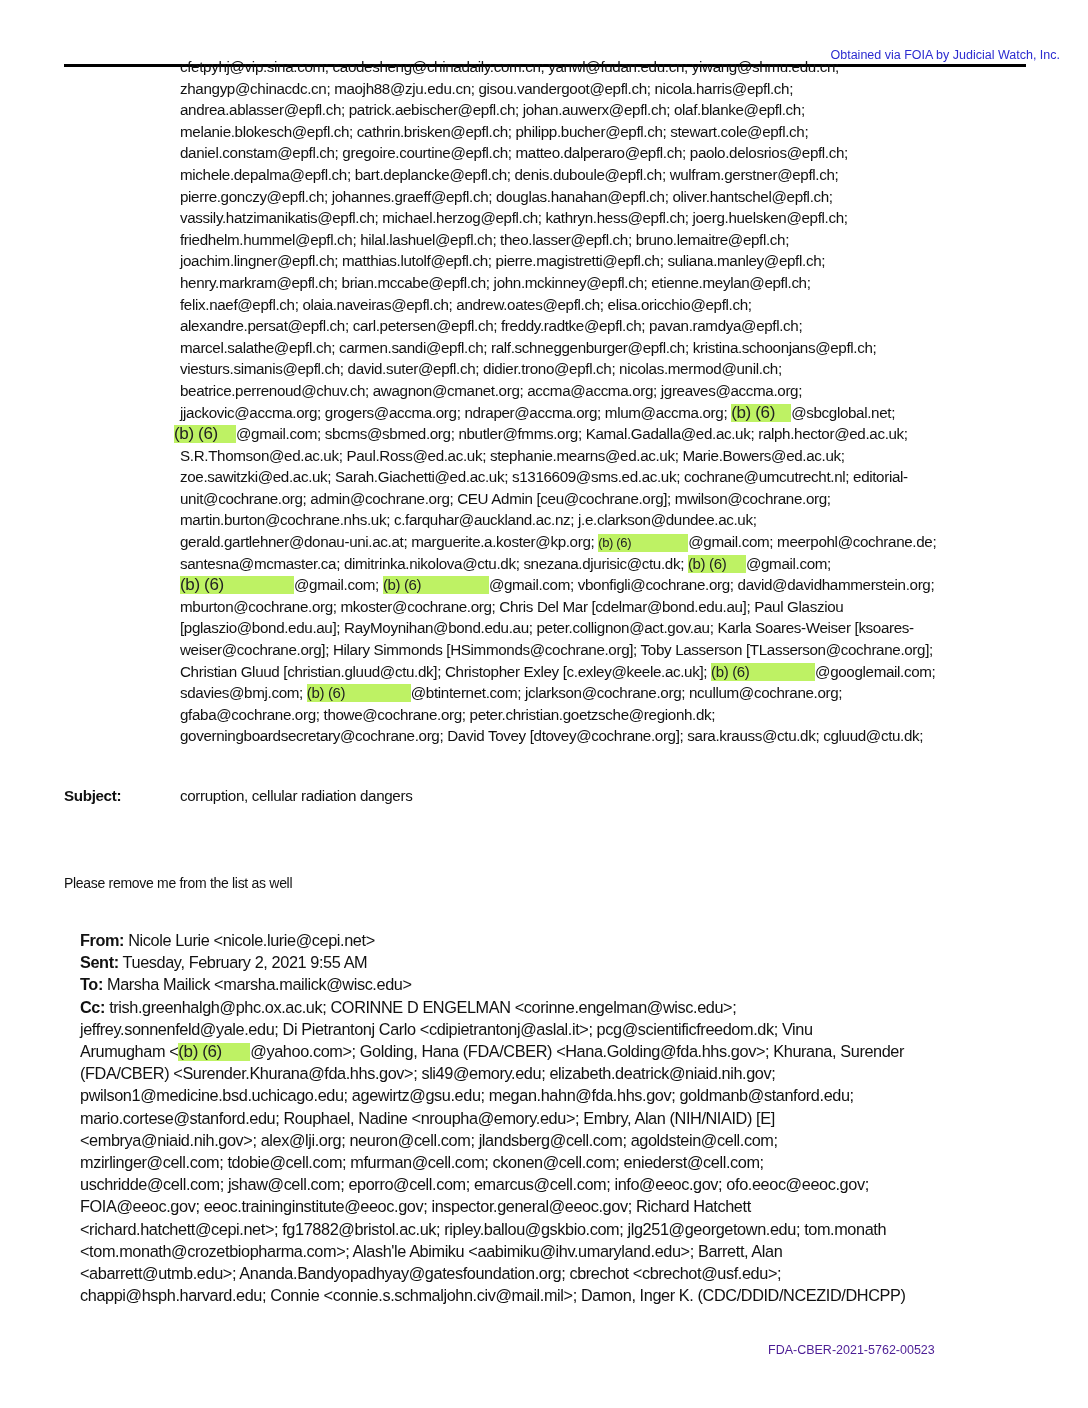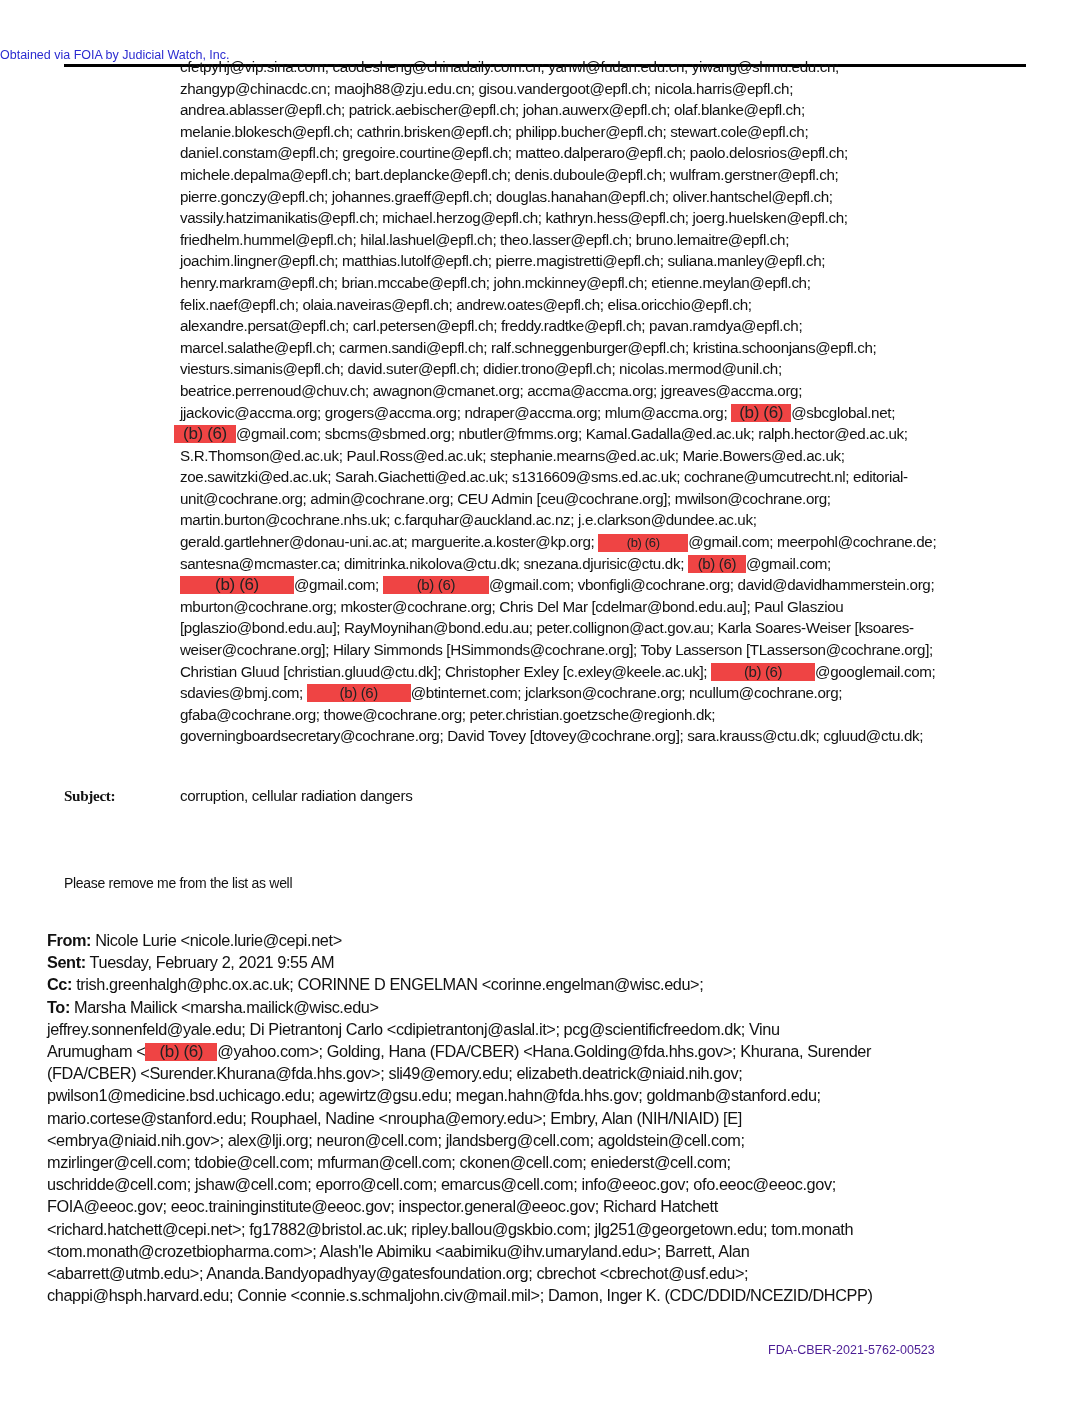--- a/index.html
+++ b/index.html
@@ -1,29 +1,29 @@
 <!DOCTYPE html>
 <html><head>
 <meta charset="utf-8">
 <style>
   html, body { margin: 0; padding: 0; background: #ffffff; }
   body { width: 1088px; height: 1408px; position: relative; overflow: hidden; font-family: "Liberation Sans", sans-serif; color: #111; }
-  .foia-banner { position: absolute; top: 48px; left: 0; width: 1060px; text-align: left; font-size: 12.5px; color: #2b2bd0; font-family: "Liberation Sans", sans-serif; }
+  .foia-banner { position: absolute; top: 48px; left: 0; width: 1060px; text-align: right; font-size: 12.5px; color: #2b2bd0; font-family: "Liberation Sans", sans-serif; }
   .top-rule { position: absolute; top: 64px; left: 64px; width: 962px; height: 3px; background: #000; }
   .recip-block { position: absolute; top: 56px; left: 180px; width: 850px; font-size: 15.2px; line-height: 21.6px; letter-spacing: -0.35px; font-family: "Liberation Sans Narrow", "Liberation Sans", sans-serif; }
   .recip-line { white-space: nowrap; }
-  .redact { display: inline-block; background: #ef4444; color: #222; text-align: center; font-family: "Liberation Sans", sans-serif; line-height: 18px; vertical-align: baseline; }
+  .redact { display: inline-block; background: #bef264; color: #222; text-align: left; font-family: "Liberation Sans", sans-serif; line-height: 18px; vertical-align: baseline; }
   .r-sm { font-size: 13px; }
   .r-md { font-size: 15px; }
   .r-lg { font-size: 17px; }
   .subject-row { position: absolute; top: 785px; left: 64px; width: 960px; font-size: 15.2px; line-height: 22px; letter-spacing: -0.35px; }
-  .subject-label { position: absolute; left: 0; top: 0; font-weight: bold; font-family: Liberation Serif, serif; }
+  .subject-label { position: absolute; left: 0; top: 0; font-weight: bold; }
   .subject-text { position: absolute; left: 116px; top: 0; width: 850px; }
   .body-text { position: absolute; top: 875px; left: 64px; font-size: 14px; letter-spacing: -0.3px; }
-  .header-block { position: absolute; top: 929px; left: 47px; width: 965px; font-size: 16.3px; line-height: 22.2px; letter-spacing: -0.4px; }
+  .header-block { position: absolute; top: 929px; left: 80px; width: 965px; font-size: 16.3px; line-height: 22.2px; letter-spacing: -0.4px; }
   .header-line { white-space: nowrap; }
   .hb { font-weight: bold; }
   .bates { position: absolute; top: 1343px; left: 768px; font-size: 12.5px; color: #4c1d95; font-family: "Liberation Sans", sans-serif; }
 </style>
 </head>
 <body>
 
 <div class="foia-banner">Obtained via FOIA by Judicial Watch, Inc.</div>
 <div class="top-rule"></div>
 
@@ -67,22 +67,22 @@
   <div class="subject-text">
     <div>corruption, cellular radiation dangers</div>
   </div>
 </div>
 
 <div class="body-text">Please remove me from the list as well</div>
 
 <div class="header-block">
   <div class="header-line"><span class="hb">From:</span><span> Nicole Lurie &lt;nicole.lurie@cepi.net&gt;</span></div>
   <div class="header-line"><span class="hb">Sent:</span><span> Tuesday, February 2, 2021 9:55 AM</span></div>
+  <div class="header-line"><span class="hb">To:</span><span> Marsha Mailick &lt;marsha.mailick@wisc.edu&gt;</span></div>
   <div class="header-line"><span class="hb">Cc:</span><span> trish.greenhalgh@phc.ox.ac.uk; CORINNE D ENGELMAN &lt;corinne.engelman@wisc.edu&gt;;</span></div>
-  <div class="header-line"><span class="hb">To:</span><span> Marsha Mailick &lt;marsha.mailick@wisc.edu&gt;</span></div>
   <div class="header-line"><span>jeffrey.sonnenfeld@yale.edu; Di Pietrantonj Carlo &lt;cdipietrantonj@aslal.it&gt;; pcg@scientificfreedom.dk; Vinu</span></div>
   <div class="header-line"><span>Arumugham &lt;</span><span class="redact r-lg" style="width:72px">(b) (6)</span><span>@yahoo.com&gt;; Golding, Hana (FDA/CBER) &lt;Hana.Golding@fda.hhs.gov&gt;; Khurana, Surender</span></div>
   <div class="header-line"><span>(FDA/CBER) &lt;Surender.Khurana@fda.hhs.gov&gt;; sli49@emory.edu; elizabeth.deatrick@niaid.nih.gov;</span></div>
   <div class="header-line"><span>pwilson1@medicine.bsd.uchicago.edu; agewirtz@gsu.edu; megan.hahn@fda.hhs.gov; goldmanb@stanford.edu;</span></div>
   <div class="header-line"><span>mario.cortese@stanford.edu; Rouphael, Nadine &lt;nroupha@emory.edu&gt;; Embry, Alan (NIH/NIAID) [E]</span></div>
   <div class="header-line"><span>&lt;embrya@niaid.nih.gov&gt;; alex@lji.org; neuron@cell.com; jlandsberg@cell.com; agoldstein@cell.com;</span></div>
   <div class="header-line"><span>mzirlinger@cell.com; tdobie@cell.com; mfurman@cell.com; ckonen@cell.com; eniederst@cell.com;</span></div>
   <div class="header-line"><span>uschridde@cell.com; jshaw@cell.com; eporro@cell.com; emarcus@cell.com; info@eeoc.gov; ofo.eeoc@eeoc.gov;</span></div>
   <div class="header-line"><span>FOIA@eeoc.gov; eeoc.traininginstitute@eeoc.gov; inspector.general@eeoc.gov; Richard Hatchett</span></div>
   <div class="header-line"><span>&lt;richard.hatchett@cepi.net&gt;; fg17882@bristol.ac.uk; ripley.ballou@gskbio.com; jlg251@georgetown.edu; tom.monath</span></div>

